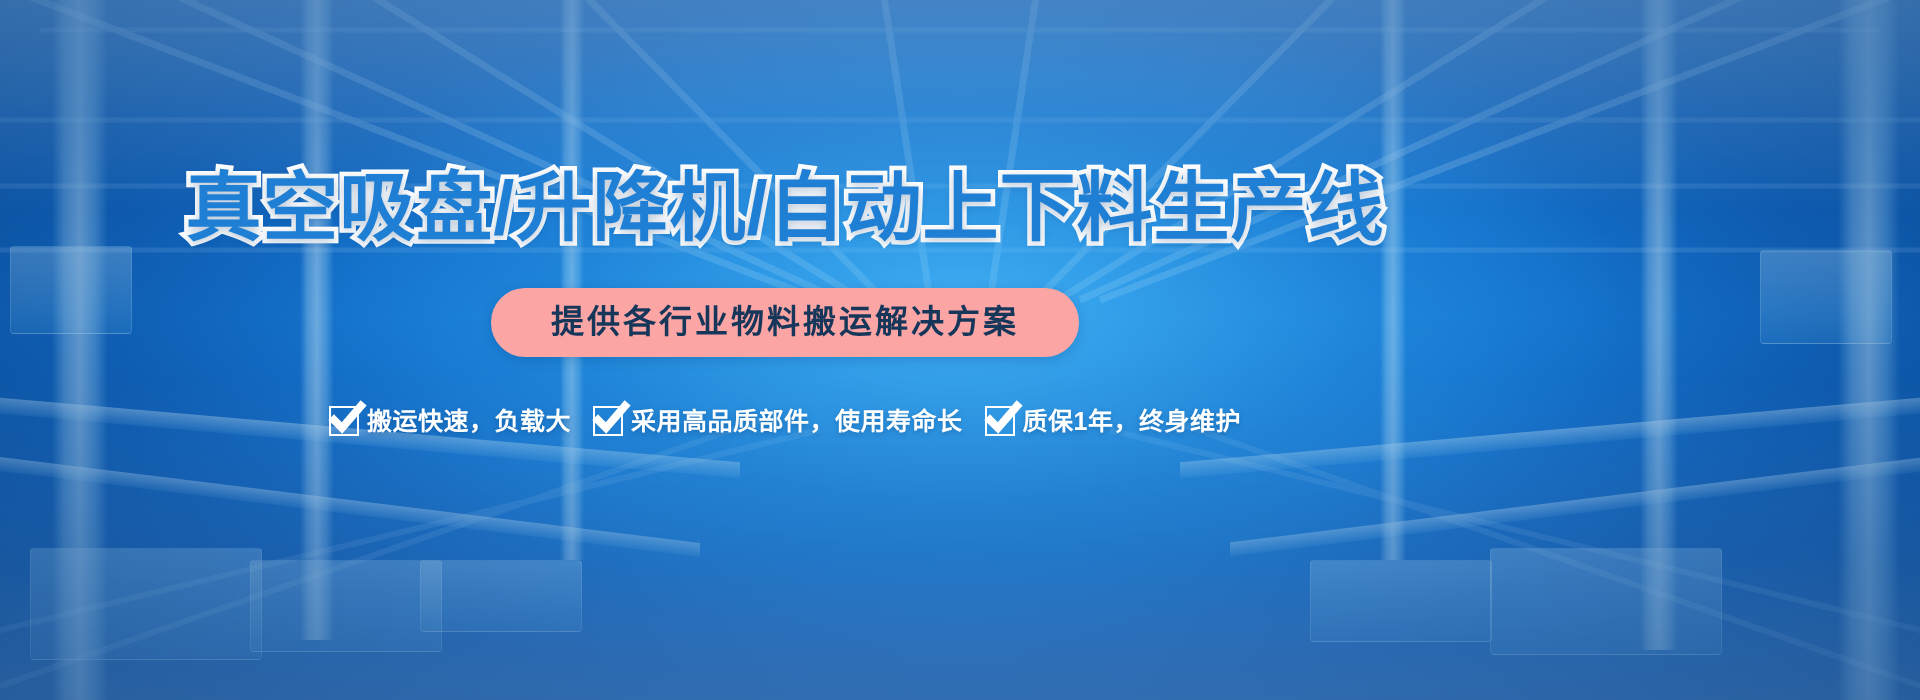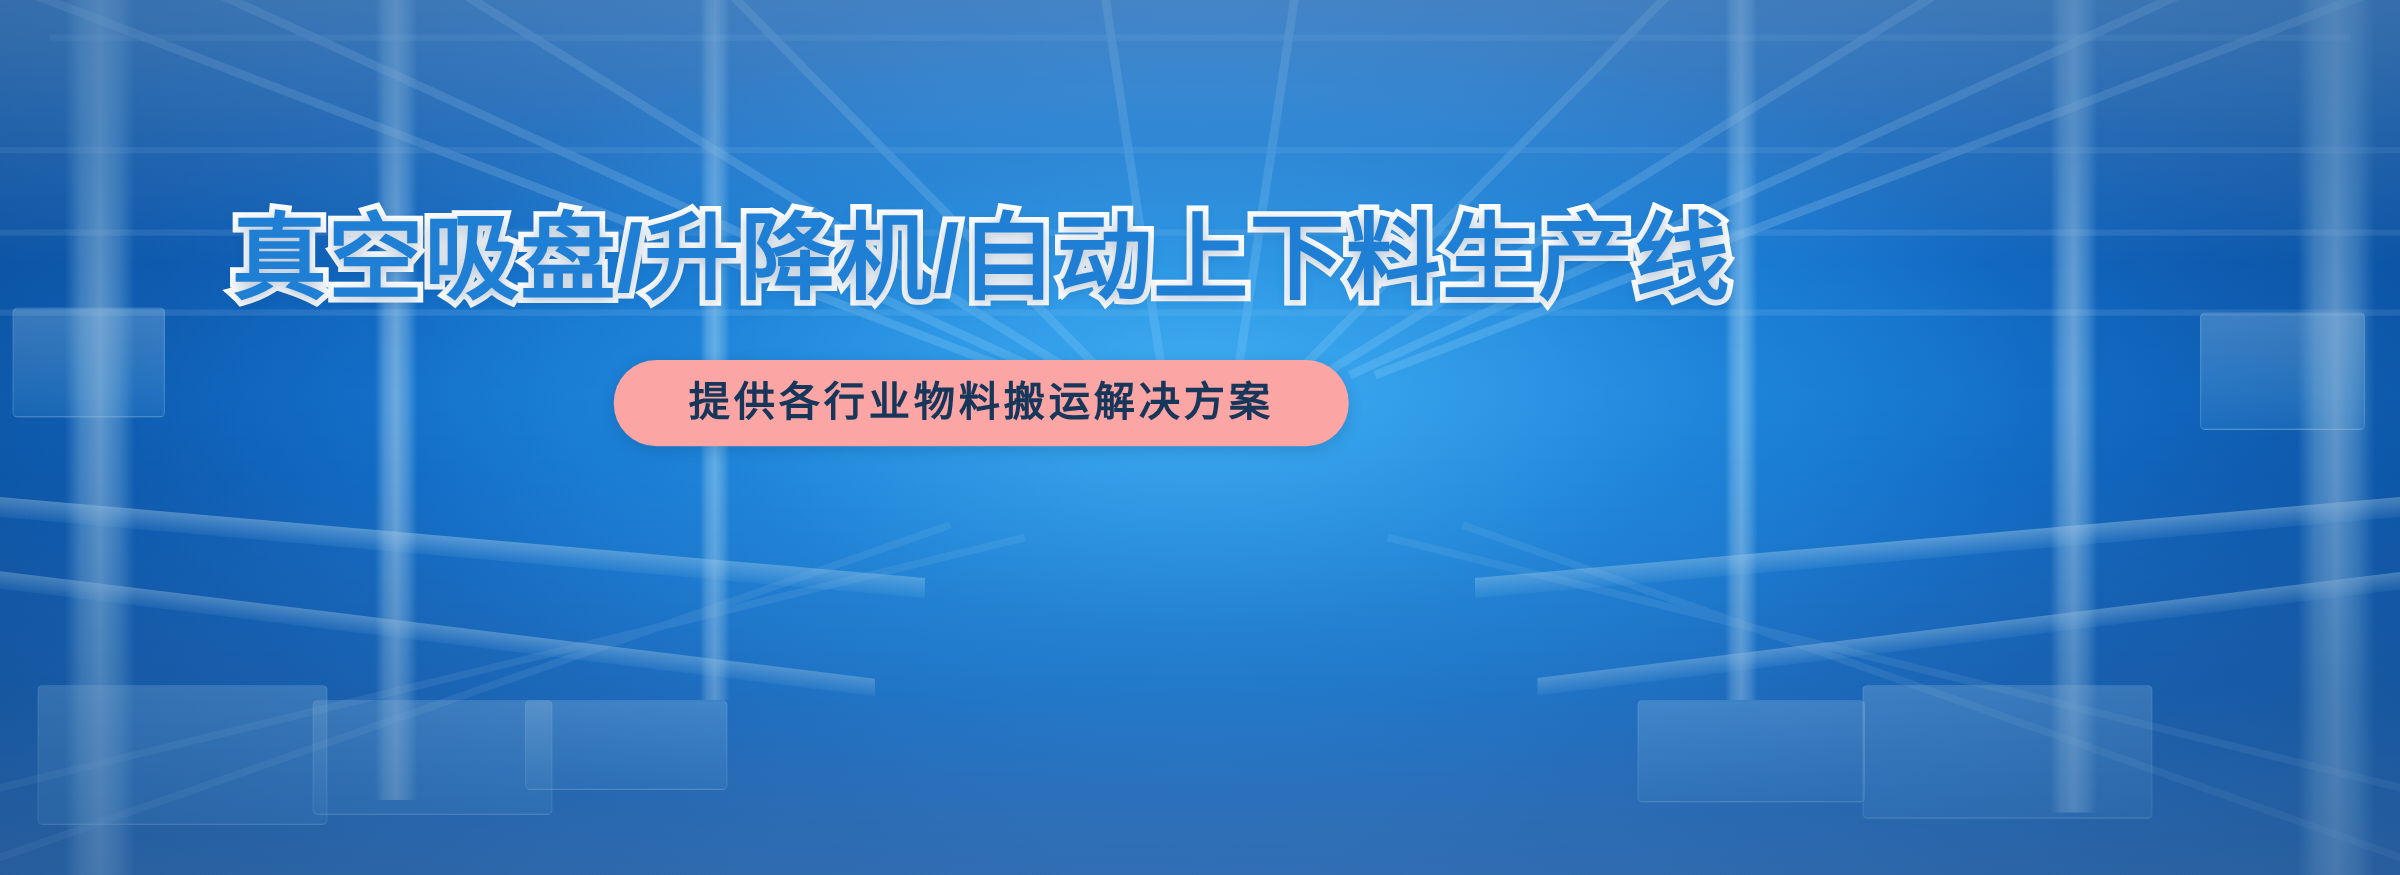--- a/index.html
+++ b/index.html
@@ -228,14 +228,44 @@
   <div class="bg-layer bg-vignette"></div>
 
   <div class="content">
 
     <h1 class="headline">真空吸盘/升降机/自动上下料生产线</h1>
 
     <div class="subtitle-wrap">
       <span class="subtitle-pill">提供各行业物料搬运解决方案</span>
     </div>
 
+    <div class="features">
+
+      <div class="feature">
+        <span class="check-box">
+          <svg viewBox="0 0 40 40" aria-hidden="true">
+            <path d="M7 21 L15 29 L34 7" fill="none" stroke="#ffffff" stroke-width="8" stroke-linecap="square" stroke-linejoin="miter"></path>
+          </svg>
+        </span>
+        <span class="feature-label">搬运快速，负载大</span>
+      </div>
+
+      <div class="feature">
+        <span class="check-box">
+          <svg viewBox="0 0 40 40" aria-hidden="true">
+            <path d="M7 21 L15 29 L34 7" fill="none" stroke="#ffffff" stroke-width="8" stroke-linecap="square" stroke-linejoin="miter"></path>
+          </svg>
+        </span>
+        <span class="feature-label">采用高品质部件，使用寿命长</span>
+      </div>
+
+      <div class="feature">
+        <span class="check-box">
+          <svg viewBox="0 0 40 40" aria-hidden="true">
+            <path d="M7 21 L15 29 L34 7" fill="none" stroke="#ffffff" stroke-width="8" stroke-linecap="square" stroke-linejoin="miter"></path>
+          </svg>
+        </span>
+        <span class="feature-label">质保1年，终身维护</span>
+      </div>
+
+    </div>
   </div>
 </div>
 
 </body></html>

